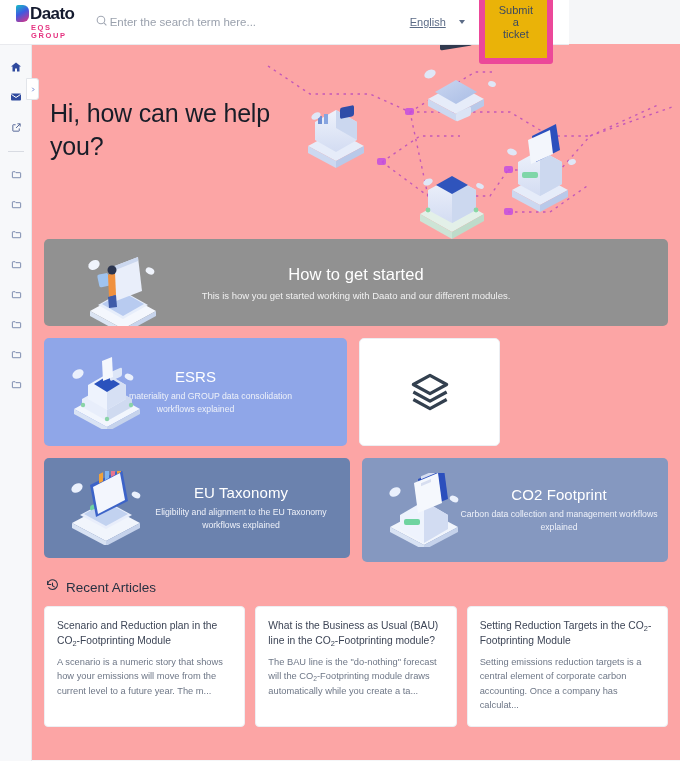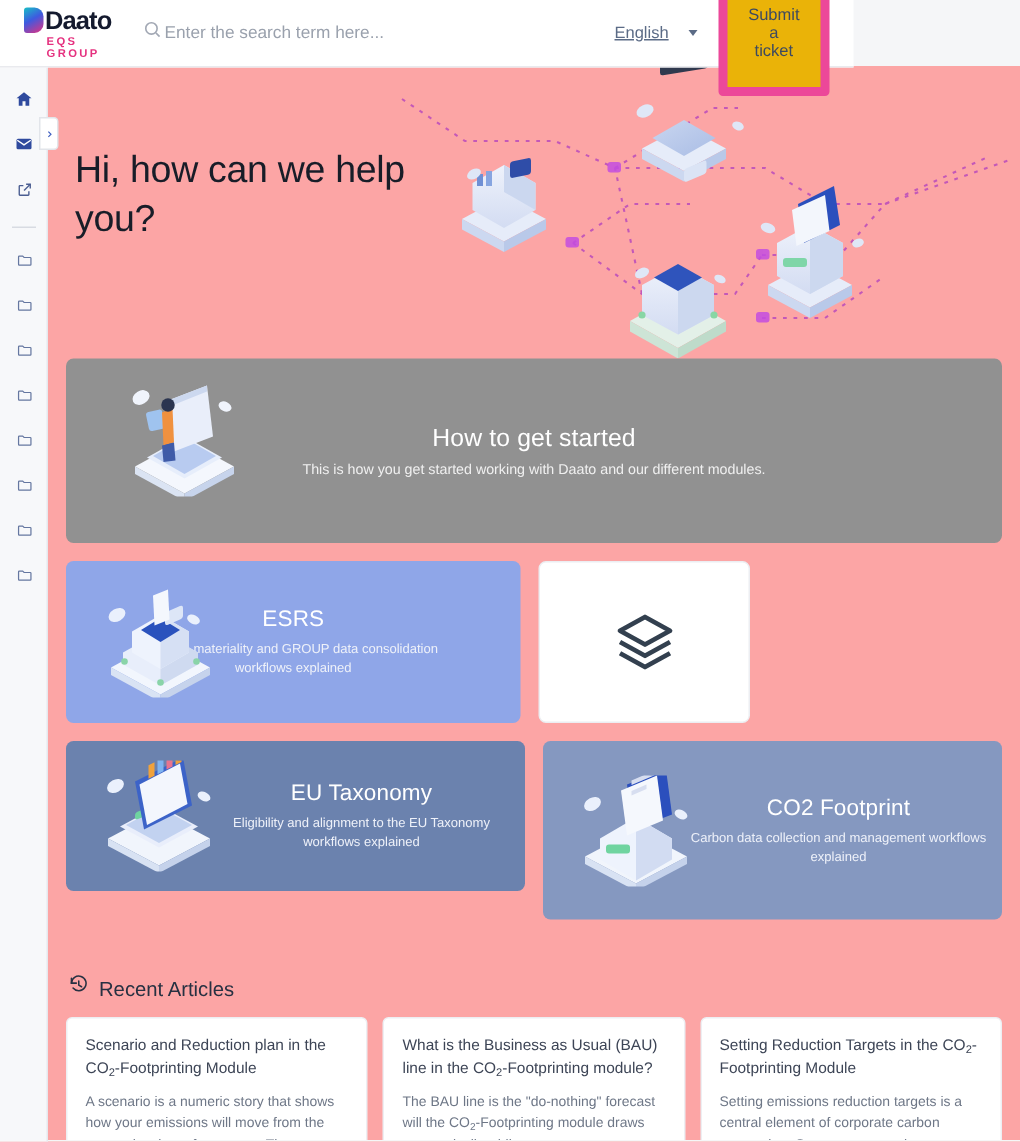--- a/index.html
+++ b/index.html
@@ -169,21 +169,21 @@
   }
   .hero-art {
     position: absolute;
     right: 0; top: 0;
     width: 420px; height: 195px;
   }
 
   
   .banner {
     margin: 0 12px;
-    height: 123px;
+    height: 87px;
     background: #919191;
     border-radius: 5px;
     position: relative;
     display: flex;
     align-items: center;
     justify-content: center;
     flex-direction: column;
     cursor: pointer;
     overflow: hidden;
   }
@@ -250,31 +250,31 @@
     background: #ffffff;
     border: 1px solid #eceef2;
     justify-content: center;
   }
   .card-taxonomy {
     flex: 1; height: 100px;
     background: #6b82ae;
     padding-left: 88px;
   }
   .card-co2 {
-    flex: 1; height: 119px;
+    flex: 1; height: 104px;
     background: #8598c0;
     padding-left: 88px;
   }
 
   
   .recent-head {
     display: flex;
     align-items: center;
     gap: 7px;
-    margin: 37px 0 10px 14px;
+    margin: 16px 0 10px 14px;
   }
   .recent-title {
     font-size: 13.5px;
     font-weight: 400;
     color: #273142;
   }
   .articles-row {
     display: flex;
     margin: 0 12px;
     gap: 10px;

